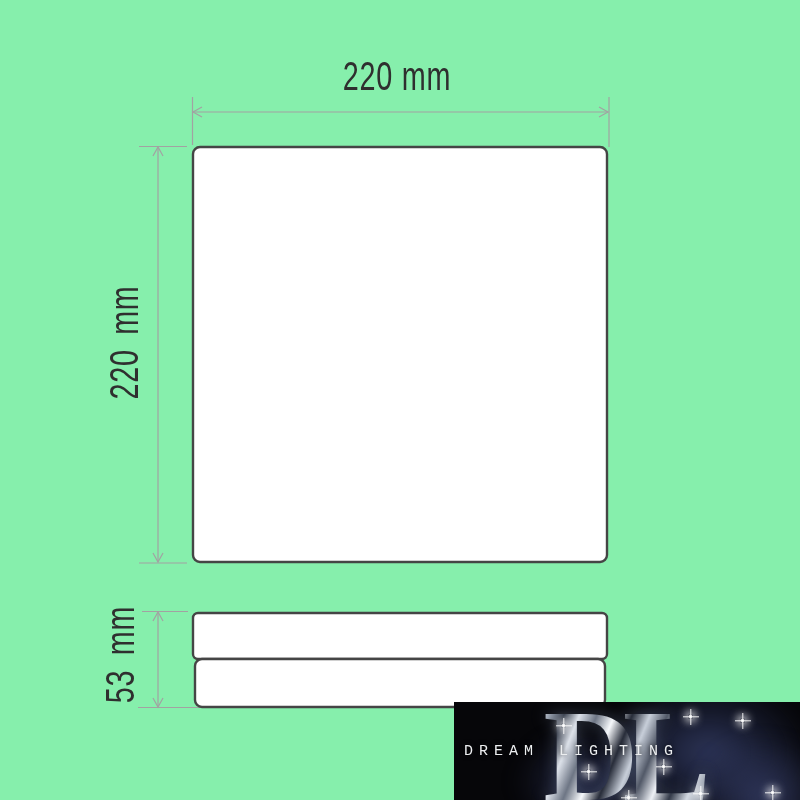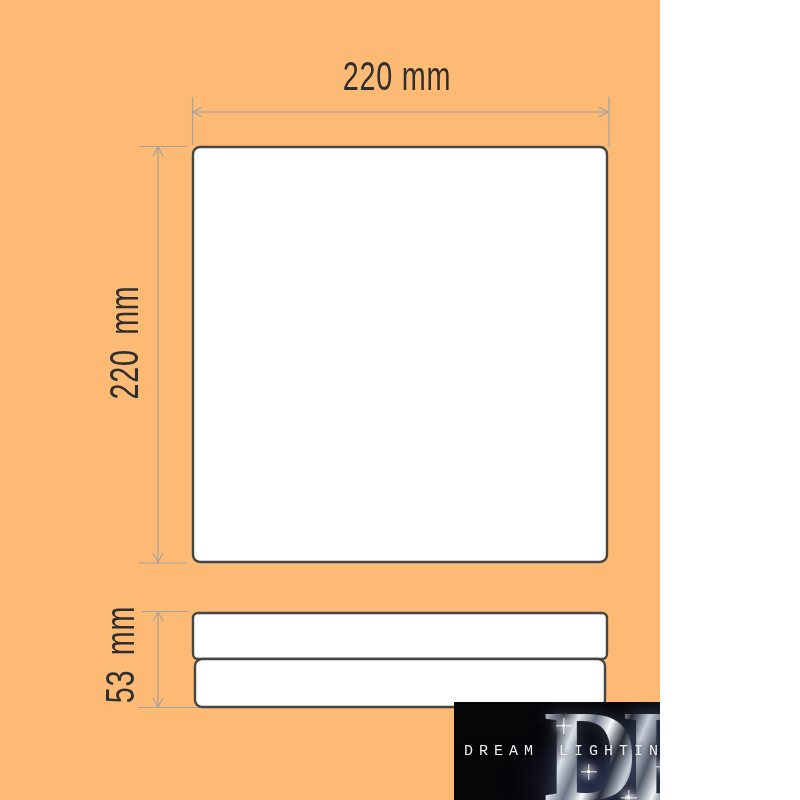--- a/index.html
+++ b/index.html
@@ -3,23 +3,23 @@
 <meta charset="utf-8">
 <style>
   html,body{
     margin:0;
     padding:0;
     background:#ffffff;
     font-family:"Liberation Sans",sans-serif;
   }
   .stage{
     position:relative;
-    width:660px;
+    width:800px;
     height:800px;
-    background:#fdba74;
+    background:#86efac;
     overflow:hidden;
   }
   .draw{
     position:absolute;
     left:0;
     top:0;
   }
   
   .dim-label{
     position:absolute;

